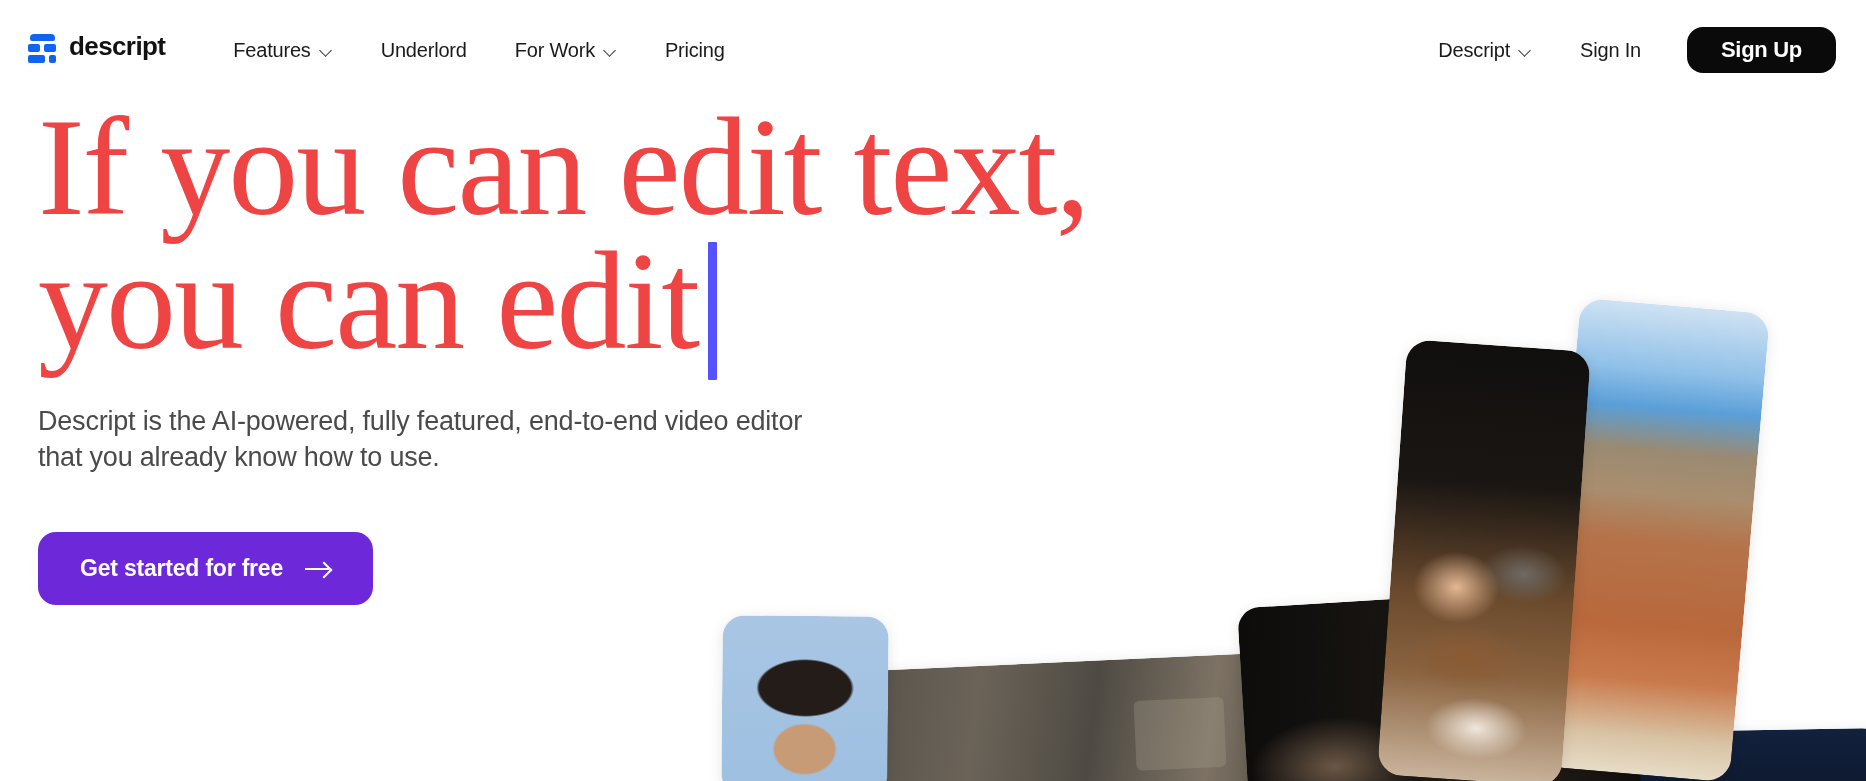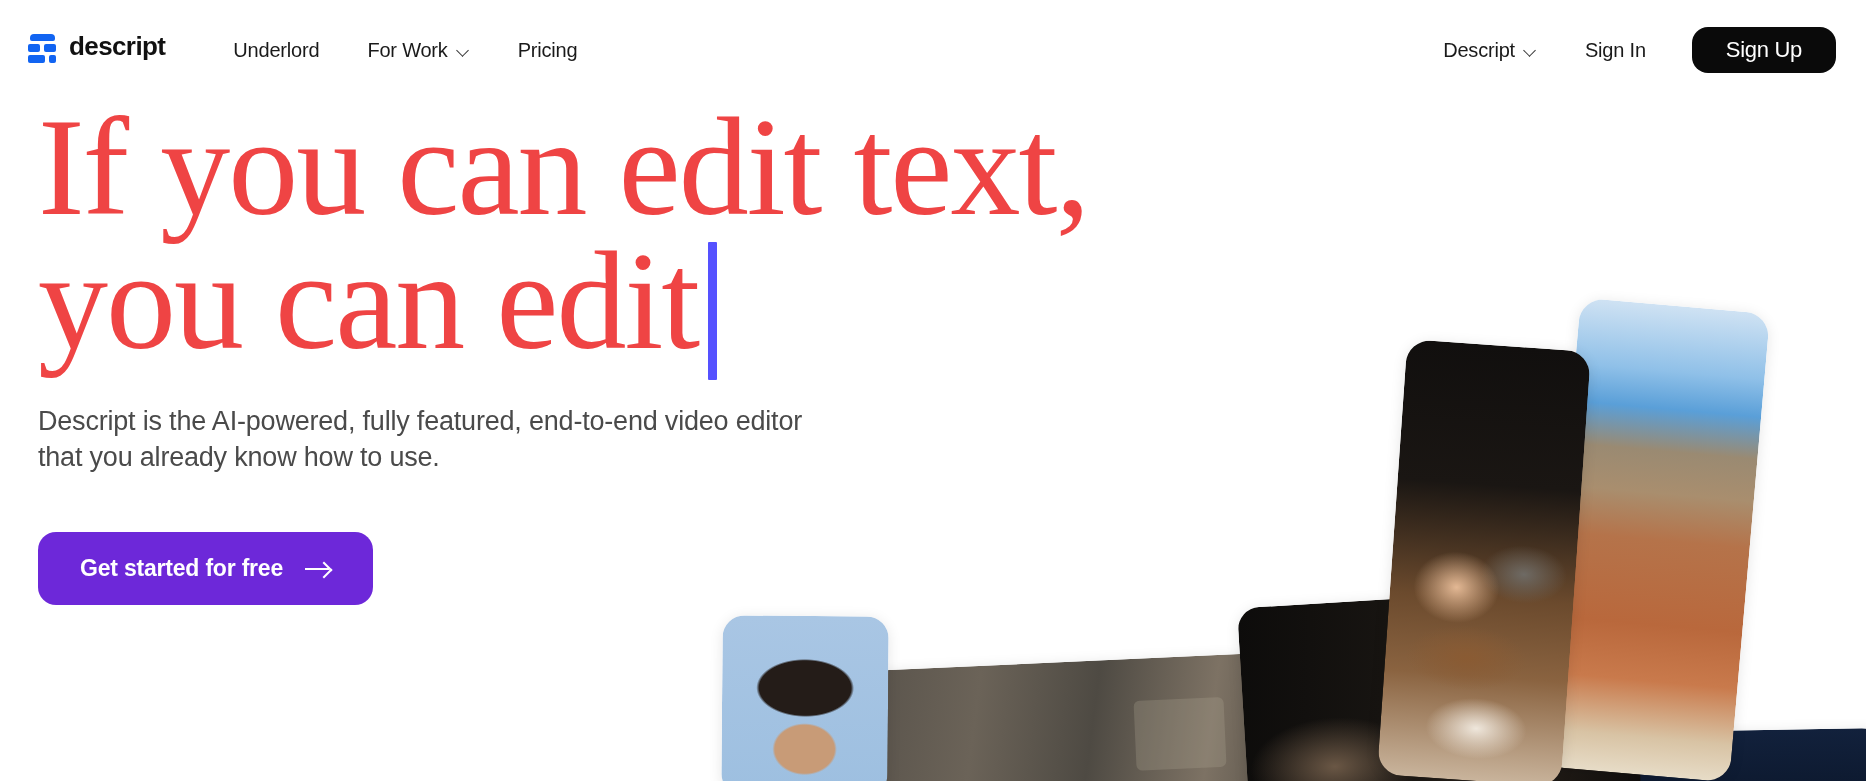--- a/index.html
+++ b/index.html
@@ -99,21 +99,21 @@
     width: 8px; height: 8px;
     border-right: 1.8px solid #333;
     border-bottom: 1.8px solid #333;
     transform: rotate(45deg);
   }
 
   .signup-btn {
     background: #0a0a0a;
     color: #ffffff;
     font-size: 22px;
-    font-weight: 400;
+    font-weight: 700;
     letter-spacing: -0.3px;
     border: none;
     border-radius: 16px;
     padding: 12px 34px;
     margin-left: 22px;
     cursor: pointer;
     font-family: "Liberation Sans", sans-serif;
     line-height: 1;
   }
 
@@ -324,20 +324,24 @@
           <i class="bm2"></i>
           <i class="bm3"></i>
           <i class="bm4"></i>
           <i class="bm5"></i>
       </span>
       <span class="brand-word">descript</span>
     </a>
 
     <div class="nav-left">
 
+      <div class="nav-item">
+        <span>Features</span>
+        <span class="chev"></span>
+      </div>
 
       <div class="nav-item">
         <span>Underlord</span>
       </div>
 
       <div class="nav-item">
         <span>For Work</span>
         <span class="chev"></span>
       </div>
 

